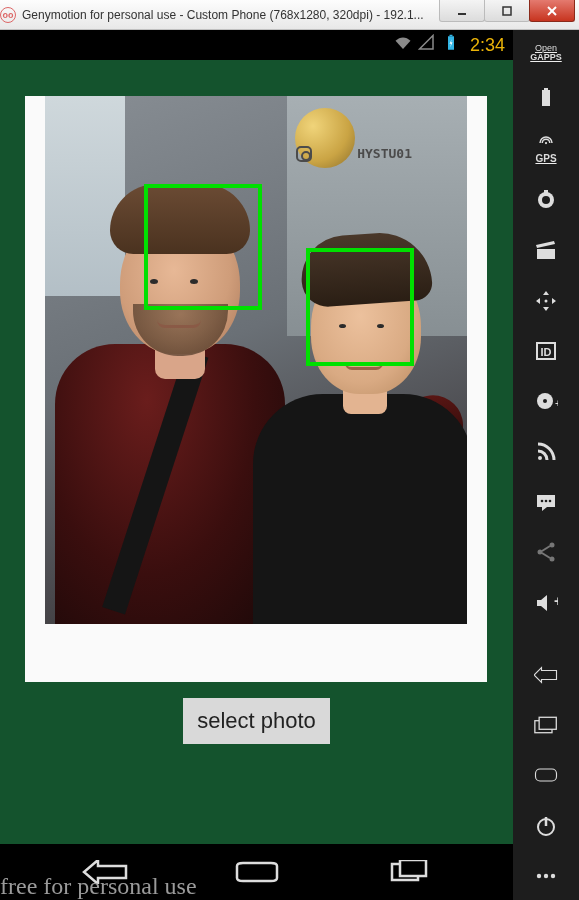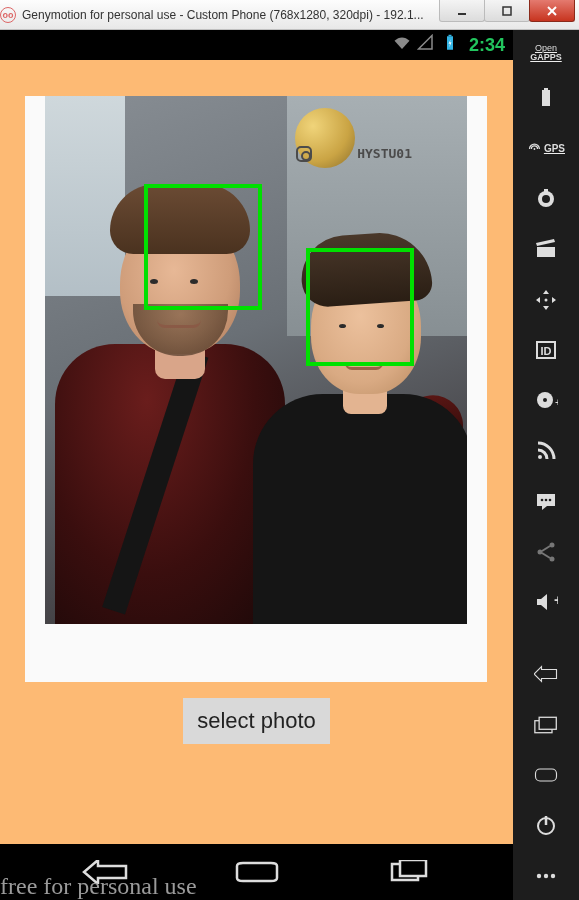--- a/index.html
+++ b/index.html
@@ -69,40 +69,40 @@
       text-decoration: underline;
     }
     .side-toolbar .tool {
       width: 38px; height: 30px;
       display:flex; align-items:center; justify-content:center;
       cursor: pointer; color:#ddd;
     }
     .side-toolbar .tool.dim { color:#777;}
     .side-toolbar svg { width:24px; height:24px; }
     .side-toolbar .label { font-size:9px; line-height:1; text-align:center;}
-    .side-toolbar .gps-block { display:flex; flex-direction:row; align-items:center; gap:2px;}
+    .side-toolbar .gps-block { display:flex; flex-direction:column; align-items:center; gap:2px;}
 
     
     .android-status {
       height: 30px;
       background: #000;
       display:flex;
       justify-content:flex-end;
       align-items:center;
       gap:6px;
       padding: 0 8px;
       color:#8a8a8a;
     }
-    .android-status .clock { color:#22c55e; font-size:18px; font-weight:700; margin-left:4px;}
+    .android-status .clock { color:#eab308; font-size:18px; font-weight:400; margin-left:4px;}
     .android-status svg { width:18px; height:18px; }
 
     
     .app-body {
       flex:1;
-      background:#fdba74;
+      background:#14532d;
       position:relative;
       display:flex;
       flex-direction:column;
     }
     .photo-wrap {
       margin: 36px 25px 0 25px;
       background:#fafafa;
       width: 462px;
       position:relative;
     }

